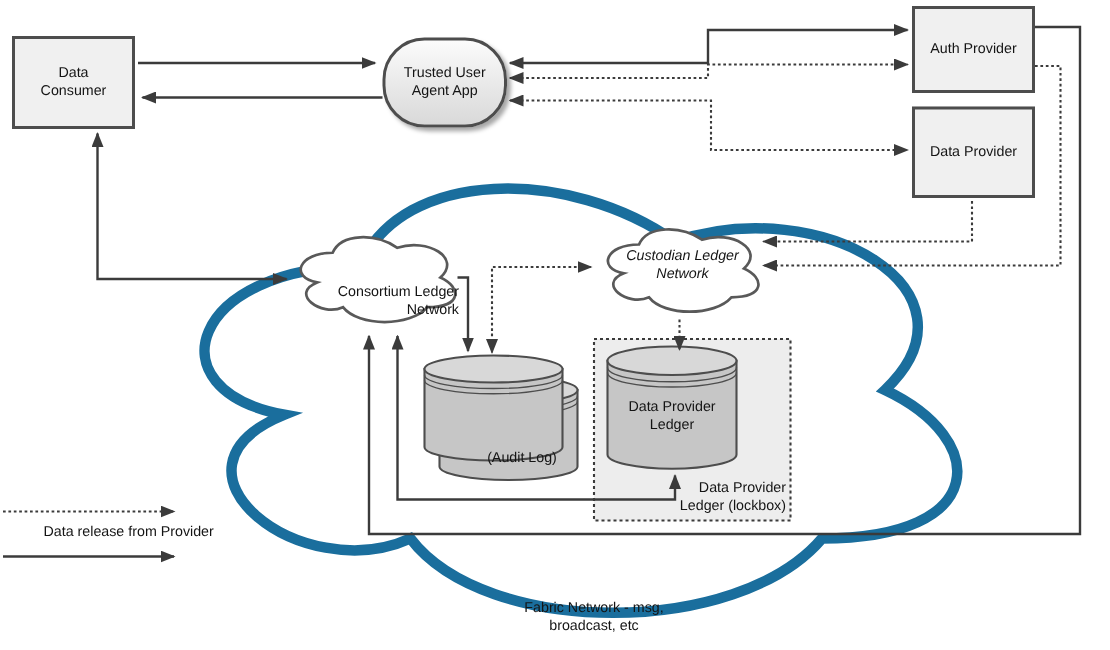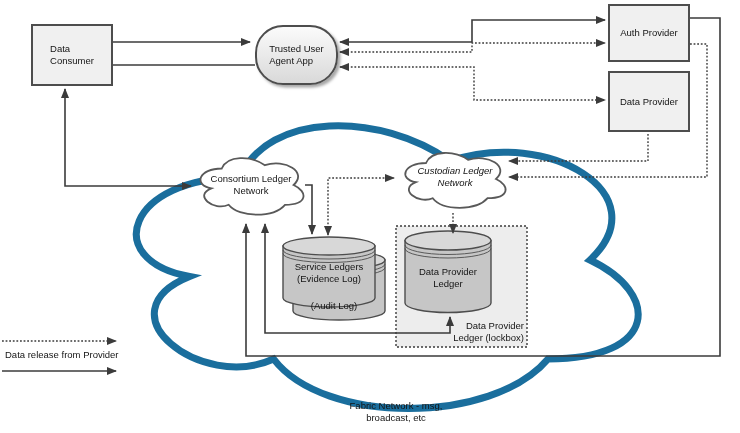--- a/index.html
+++ b/index.html
@@ -1,27 +1,27 @@
 <!DOCTYPE html>
 <html><head>
 <meta charset="utf-8">
 <style>
   html,body{margin:0;padding:0;background:#fff;}
   .canvas{position:relative;width:740px;height:433px;background:#fff;
           font-family:"Liberation Sans",sans-serif;overflow:hidden;}
   .layer{position:absolute;left:0;top:0;}
   .node{position:absolute;box-sizing:border-box;display:flex;align-items:center;justify-content:center;
-        font-size:9.5px;line-height:1.25;color:#141414;white-space:pre-line;
+        text-align:center;font-size:9.5px;line-height:1.25;color:#141414;white-space:pre-line;
         background:#f0f0f0;border:2px solid #4d4d4d;z-index:3;}
   .rounded{border-radius:9px;background:linear-gradient(#fbfbfb,#d9d9d9);
            box-shadow:2.5px 2.5px 3px rgba(0,0,0,.35);}
   .lbl{position:absolute;font-size:9.5px;line-height:1.25;text-align:center;color:#141414;
        white-space:pre-line;z-index:3;}
   .lbl.right{text-align:right;}
-  .lbl.left{text-align:left;}
+  .lbl.left{text-align:left;margin-left:24px;}
 </style>
 </head>
 <body>
 
 <div class="canvas">
 
   <svg class="layer" width="740" height="433" viewBox="0 0 740 433">
     <defs>
       <marker id="arr" markerUnits="userSpaceOnUse" markerWidth="10" markerHeight="8" refX="9" refY="4" orient="auto-start-reverse">
         <path d="M0,0 L10,4 L0,8 Z" fill="#3b3b3b"></path>
@@ -76,40 +76,38 @@
       <path d="M 265,224 V 333 H 450 V 317" marker-start="url(#arr)" marker-end="url(#arr)"></path>
       <path d="M 305,185 H 312 V 234" marker-end="url(#arr)"></path>
       <path stroke-width="1.4" stroke-dasharray="1.8 1.8" d="M 328,235 V 178 H 394" marker-start="url(#arr)" marker-end="url(#arr)"></path>
       <path stroke-width="1.4" stroke-dasharray="1.8 1.8" d="M 453,213 V 233" marker-end="url(#arr)"></path>
 
       <path stroke-width="1.4" stroke-dasharray="1.8 1.8" d="M 2,341 H 116" marker-end="url(#arr)"></path>
       <path d="M 2,371 H 116" marker-end="url(#arr)"></path>
     </g>
   </svg>
 
-  <div class="node" style="left:8px;top:24px;width:82px;height:62px;margin-left:23px;">Data
+  <div class="node" style="left:8px;top:24px;width:82px;height:62px;">Data
 Consumer</div>
 
   <div class="node rounded" style="left:255px;top:25px;width:83px;height:60px;border-radius:28px;">Trusted User
 Agent App</div>
 
   <div class="node" style="left:608px;top:4px;width:82px;height:58px;">Auth Provider</div>
 
   <div class="node" style="left:608px;top:71px;width:82px;height:61px;">Data Provider</div>
 
-  <div class="lbl" style="left:196px;top:173px;width:110px;">Consortium Ledger
+  <div class="lbl" style="left:196px;top:189px;width:110px;text-align:right;">Consortium Ledger
 Network</div>
 
   <div class="lbl" style="left:400px;top:165px;width:110px;font-style:italic;">Custodian Ledger
 Network</div>
 
-  <div class="lbl" style="left:284px;top:261px;width:90px;">Service Ledgers
-(Evidence Log)</div>
 
-  <div class="lbl" style="left:280px;top:300px;width:108px;">(Audit Log)</div>
+  <div class="lbl" style="left:294px;top:300px;width:108px;">(Audit Log)</div>
 
   <div class="lbl" style="left:406px;top:266px;width:84px;">Data  Provider
 Ledger</div>
 
   <div class="lbl right" style="left:424px;top:320px;width:100px;">Data Provider
 Ledger (lockbox)</div>
 
   <div class="lbl" style="left:331px;top:366px;width:130px;margin-top:34px;">Fabric Network - msg,
 broadcast, etc</div>
 

